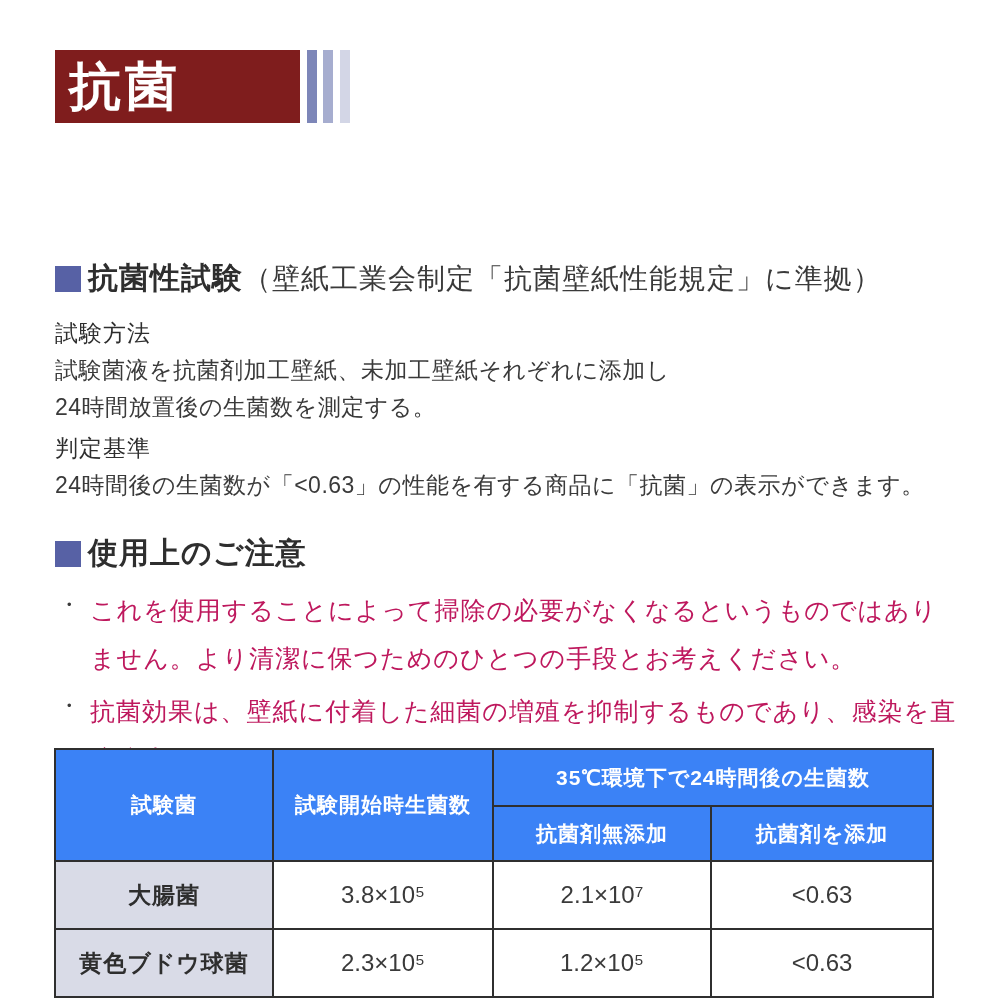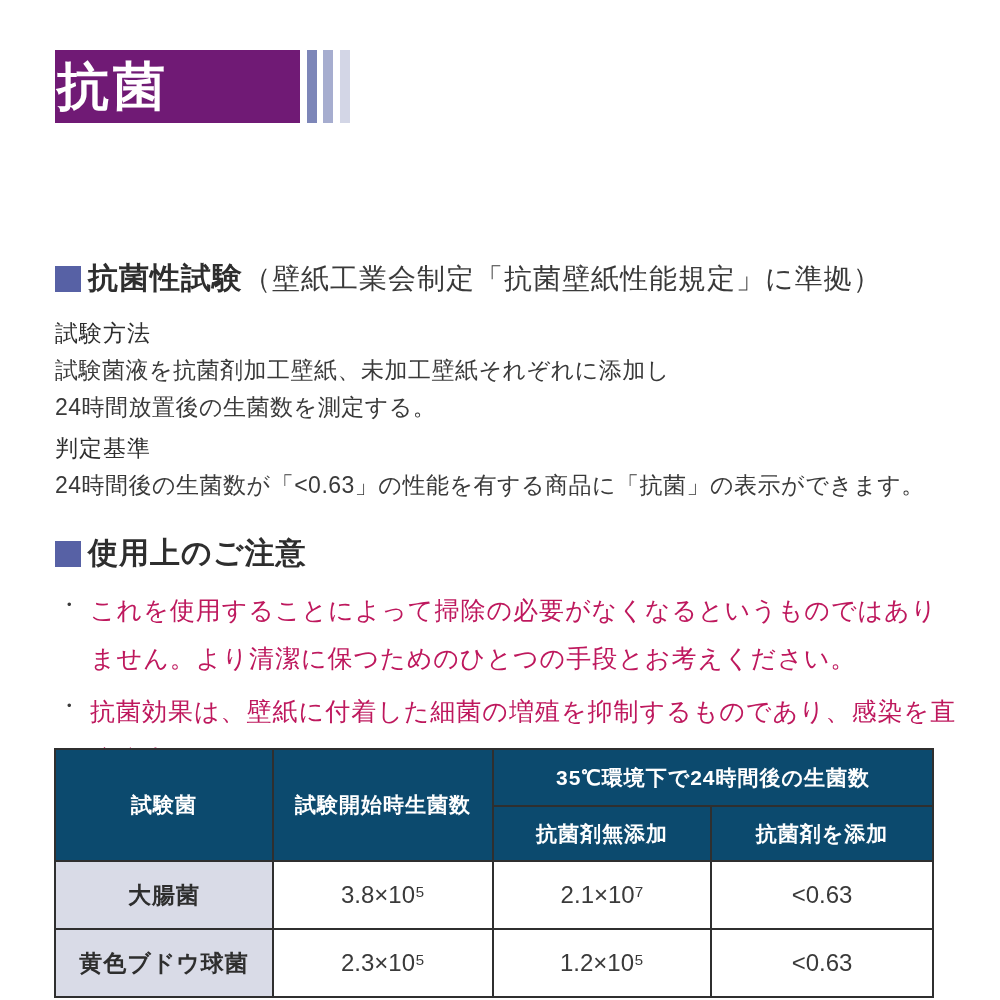--- a/index.html
+++ b/index.html
@@ -12,23 +12,23 @@
     overflow: hidden;
   }
   .page { position: absolute; inset: 0; }
 
   
   .banner-row {
     position: absolute; left: 55px; top: 50px; height: 73px;
     display: flex; align-items: stretch;
   }
   .banner {
-    width: 245px; background: #701a75;
+    width: 245px; background: #7f1d1d;
     display: flex; align-items: center;
-    padding-left: 2px;
+    padding-left: 14px;
   }
   .banner span {
     color: #ffffff; font-size: 52px; font-weight: bold; letter-spacing: 4px;
   }
   .stripe { width: 10px; }
   .stripe.s1 { margin-left: 7px;  background: #7d86b8; }
   .stripe.s2 { margin-left: 6px;  background: #a6adcf; }
   .stripe.s3 { margin-left: 7px;  background: #d3d6e6; }
 
   
@@ -79,21 +79,21 @@
   
   .result-table {
     position: absolute; left: 54px; top: 748px;
     border-collapse: collapse; table-layout: fixed;
   }
   .result-table td, .result-table th {
     border: 2px solid #2f2f2f; text-align: center; vertical-align: middle;
     padding: 0;
   }
   .result-table thead th {
-    background: #0c4a6e; color: #ffffff; font-size: 21px; font-weight: bold;
+    background: #3b82f6; color: #ffffff; font-size: 21px; font-weight: bold;
     letter-spacing: 1px;
   }
   .row-h1 { height: 57px; }
   .row-h2 { height: 55px; }
   .row-b  { height: 68px; }
   .cell-name {
     background: #d9dbe7; font-size: 23px; font-weight: bold; color: #2e2e2e;
     letter-spacing: 1px;
   }
   .cell-val { background: #ffffff; font-size: 24px; color: #3a3a3a; margin-left: 44px; }

